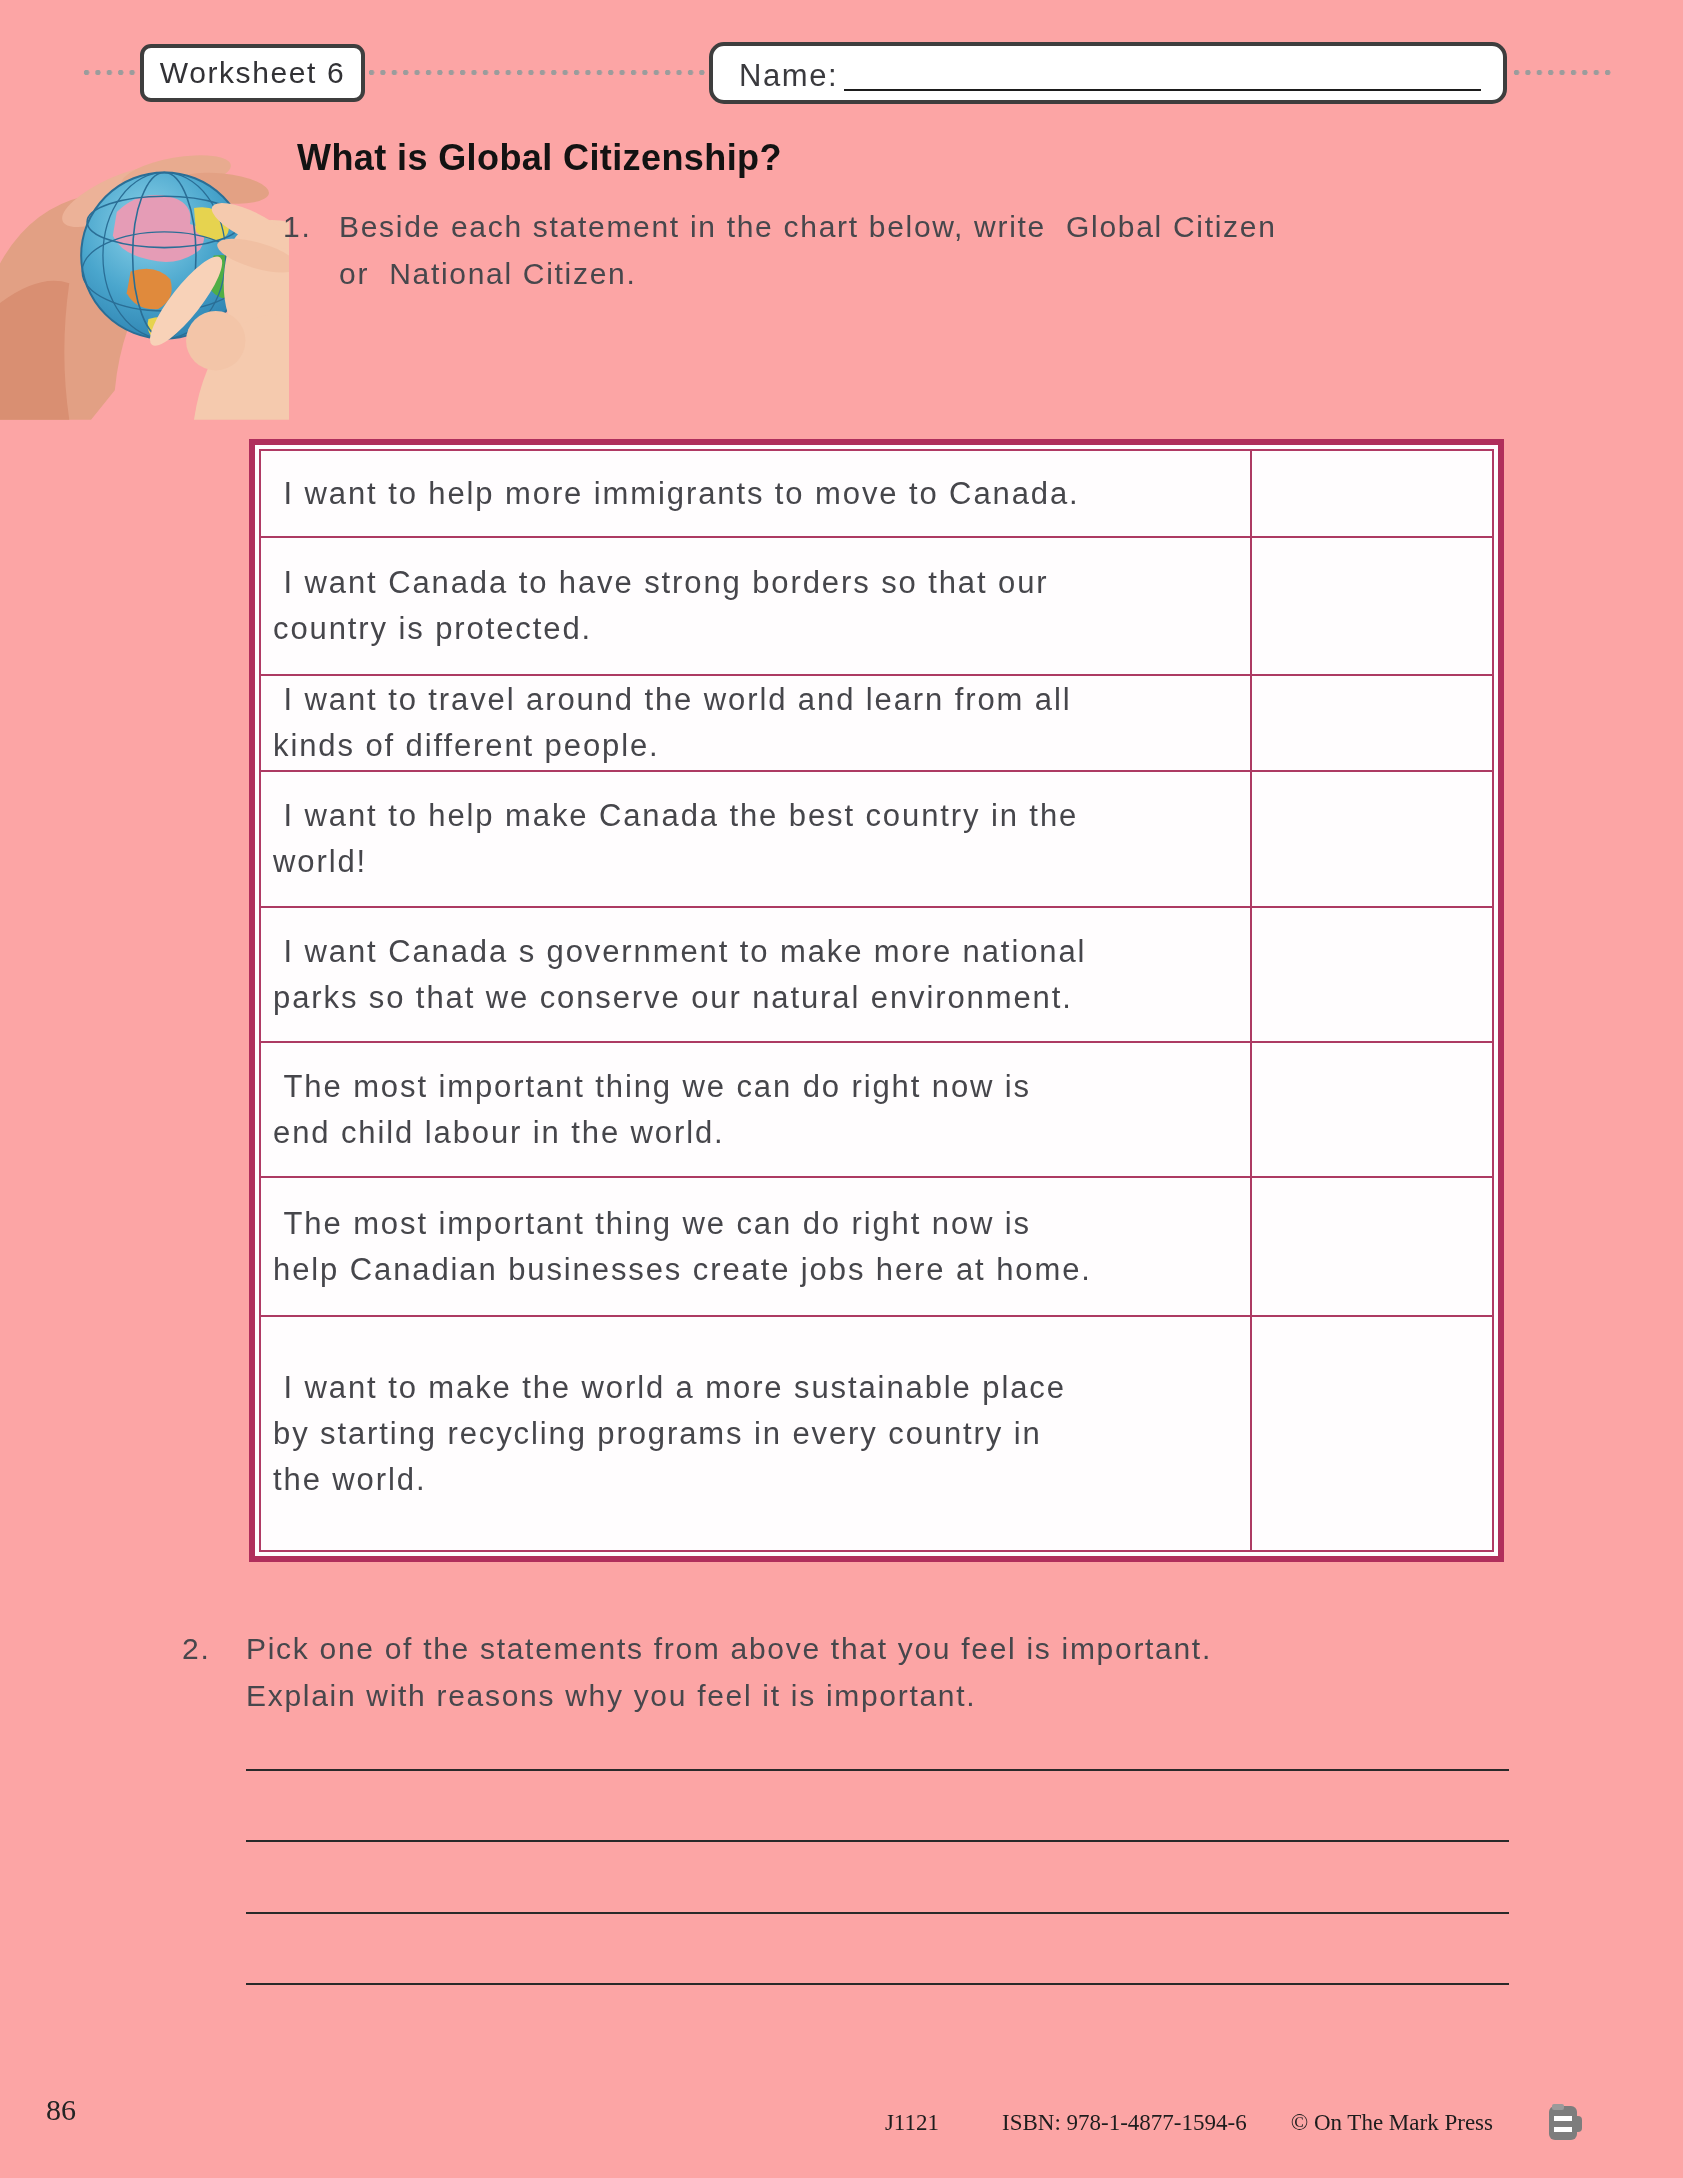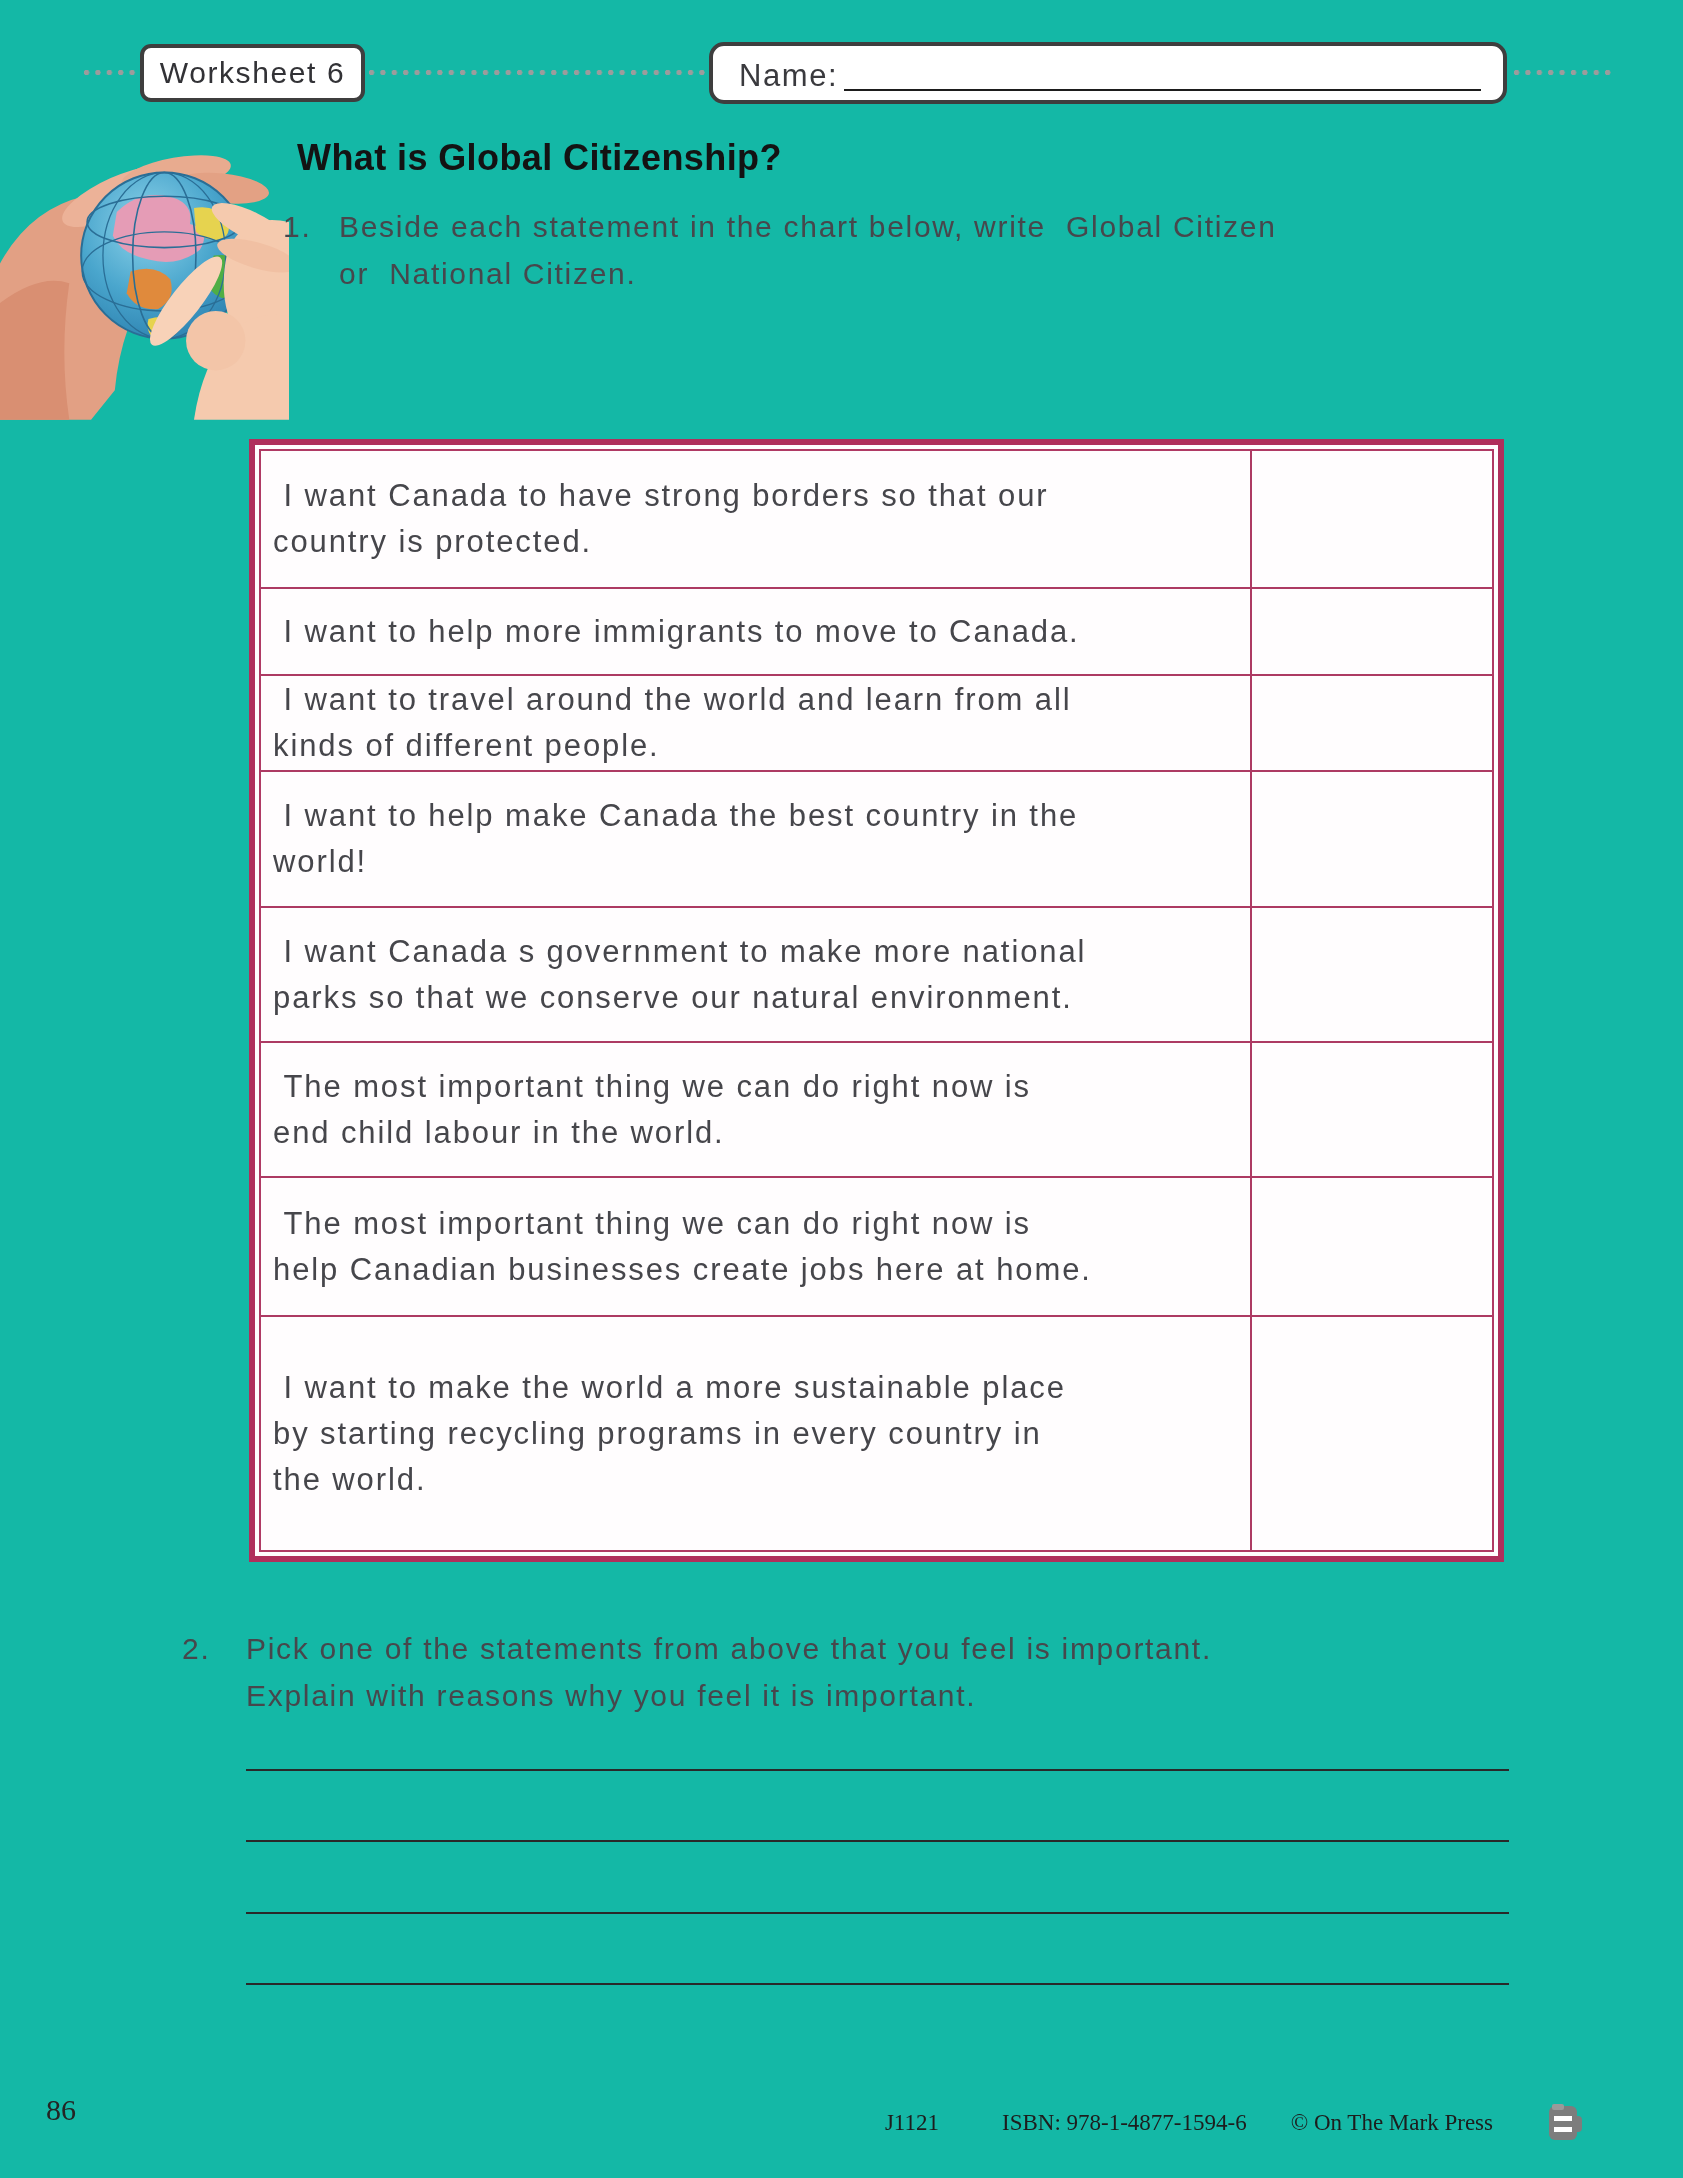--- a/index.html
+++ b/index.html
@@ -1,16 +1,16 @@
 <!DOCTYPE html>
 <html><head>
 <meta charset="utf-8">
 <style>
   html,body{margin:0;padding:0;background:#ffffff;}
-  .page{position:relative;width:1683px;height:2178px;background:#14b8a6;overflow:hidden;
+  .page{position:relative;width:1683px;height:2178px;background:#fca5a5;overflow:hidden;
         font-family:"Liberation Sans",sans-serif;color:#424247;}
 
   
   .dots{position:absolute;top:69px;height:7px;
         background-image:radial-gradient(circle at 3.5px 3.5px,#9c9c9c 2.5px,rgba(0,0,0,0) 3px);
         background-size:11.4px 7px;background-repeat:repeat-x;}
   .dots-left{left:83px;width:59px;}
   .dots-mid{left:368px;width:341px;}
   .dots-right{left:1513px;width:99px;}
 
@@ -124,30 +124,30 @@
   <div class="title">What is Global Citizenship?</div>
 
   <div class="q q1">
     <span class="num">1.</span>
     <span class="text">Beside each statement in the chart below, write  Global Citizen
 or  National Citizen.</span>
   </div>
 
   <div class="chart">
     <div class="chart-inner">
+      <div class="trow" style="height:87px">
+        <div class="statement">
+            <span> I want to help more immigrants to move to Canada.</span>
+          </div>
+        <div class="answer"></div>
+      </div>
       <div class="trow" style="height:138px">
         <div class="statement">
             <span> I want Canada to have strong borders so that our
 country is protected.</span>
-          </div>
-        <div class="answer"></div>
-      </div>
-      <div class="trow" style="height:87px">
-        <div class="statement">
-            <span> I want to help more immigrants to move to Canada.</span>
           </div>
         <div class="answer"></div>
       </div>
       <div class="trow" style="height:96px">
         <div class="statement">
             <span> I want to travel around the world and learn from all
 kinds of different people.</span>
           </div>
         <div class="answer"></div>
       </div>

